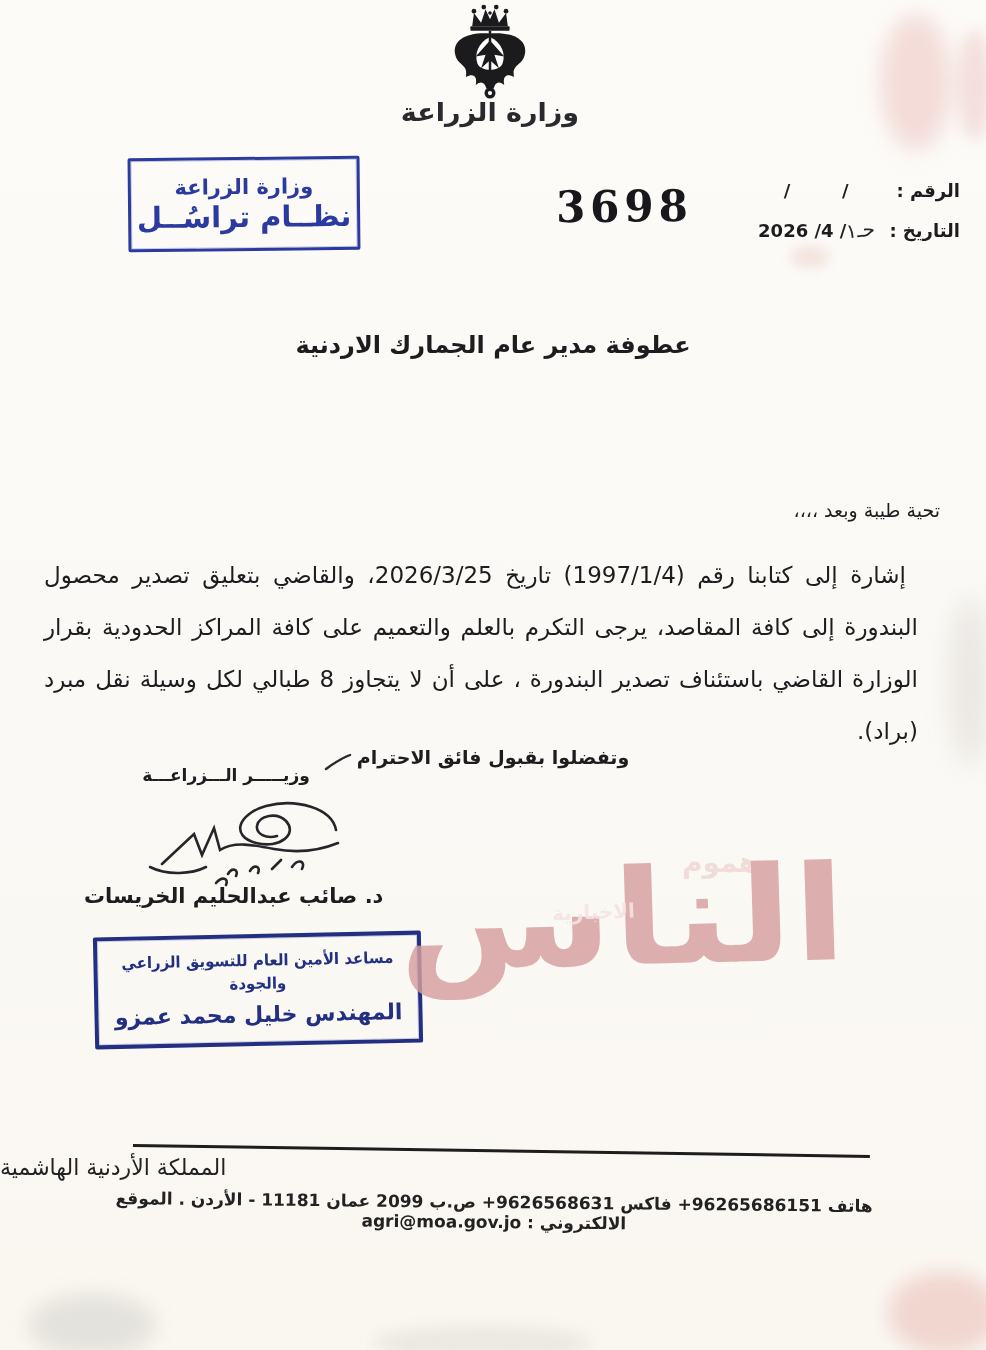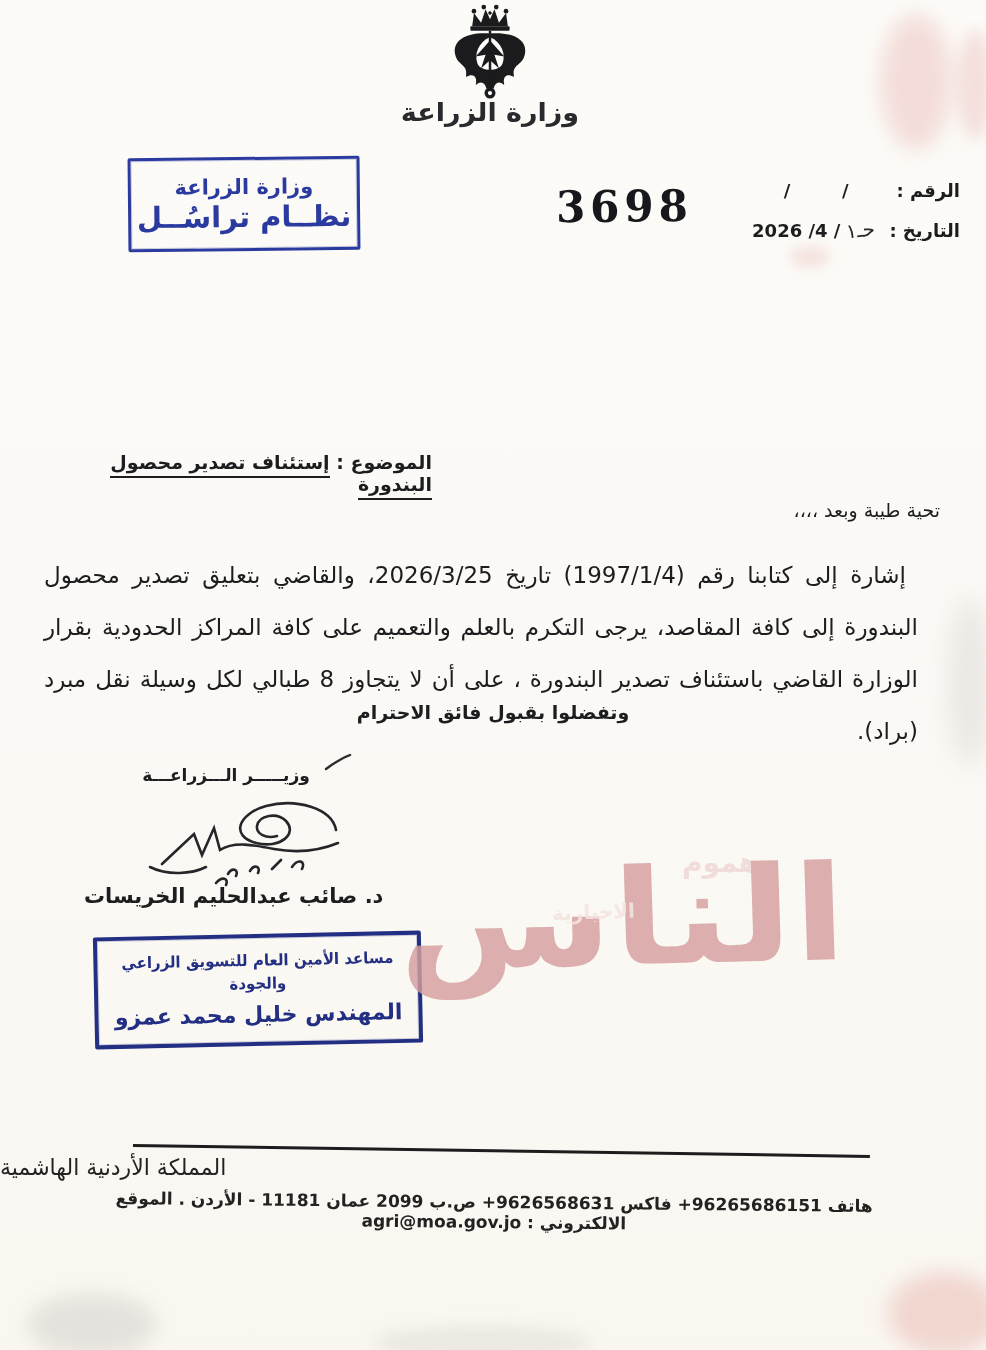--- a/index.html
+++ b/index.html
@@ -39,33 +39,33 @@
   }
   
   #refs{right:26px;top:180px;font-size:18px;font-weight:bold;}
   .ref-row{display:flex;align-items:baseline;margin-bottom:17px;}
   .ref-row .lbl{white-space:pre;}
   #ref-number .val{margin-right:46px;white-space:pre;letter-spacing:2px;}
   #ref-date .hand{
     margin-right:14px;font-weight:normal;font-size:20px;
     transform:rotate(-6deg);display:inline-block;color:#26262b;
   }
-  #ref-date .val{margin-right:6px;white-space:pre;}
+  #ref-date .val{white-space:pre;}
   
   #recipient{left:0;top:331px;width:986px;text-align:center;
     font-size:24px;font-weight:bold;letter-spacing:.5px;}
   #subject{left:60px;top:451px;width:372px;font-size:19px;font-weight:bold;}
   #subject .subj-text{border-bottom:2.2px solid #1d1d1f;padding-bottom:3px;}
   #greeting{right:46px;top:499px;font-size:19px;font-weight:normal;}
   #body-par{
     left:44px;top:549px;width:874px;
     font-size:23px;font-weight:normal;line-height:52px;
     text-align:justify;text-indent:12px;
   }
-  #closing{left:0;top:701px;width:986px;text-align:center;
+  #closing{left:0;top:746px;width:986px;text-align:center;
     font-size:19px;font-weight:bold;}
   
   #minister-title{left:112px;top:765px;width:228px;text-align:center;
     font-size:17px;font-weight:bold;}
   #sig-tick{left:322px;top:750px;}
   #signature{left:100px;top:786px;}
   #signer-name{left:84px;top:884px;font-size:21px;font-weight:bold;}
   
   #officer-stamp{
     left:94px;top:934px;width:308px;
@@ -161,25 +161,22 @@
       <span class="lbl">الرقم :</span>
       <span class="val">/      /</span>
     </div>
     <div class="ref-row" id="ref-date">
       <span class="lbl">التاريخ :</span>
       <span class="hand">حـ١</span>
       <span class="val">/ 4/ 2026</span>
     </div>
   </div>
 
-
-  <div class="abs" id="subject">
-    <span>الموضوع : </span>
-    <span class="subj-text">إستئناف تصدير  محصول البندورة</span>
-  </div>
+  <div class="abs" id="recipient">عطوفة مدير عام الجمارك الاردنية</div>
+
 
   <div class="abs" id="greeting">تحية طيبة وبعد ،،،،</div>
 
   <div class="abs" id="body-par">إشارة إلى كتابنا رقم (1997/1/4) تاريخ 2026/3/25، والقاضي بتعليق تصدير محصول البندورة إلى كافة المقاصد،  يرجى التكرم بالعلم والتعميم على كافة المراكز الحدودية بقرار الوزارة القاضي باستئناف تصدير البندورة ، على أن لا يتجاوز 8 طبالي لكل وسيلة نقل مبرد (براد).</div>
 
   <div class="abs" id="closing">وتفضلوا بقبول فائق الاحترام</div>
 
   <div class="abs" id="minister-title">وزيـــــر الـــزراعـــة</div>
   <div class="abs" id="sig-tick">
     <svg width="32" height="24" viewBox="0 0 32 24" aria-hidden="true">

